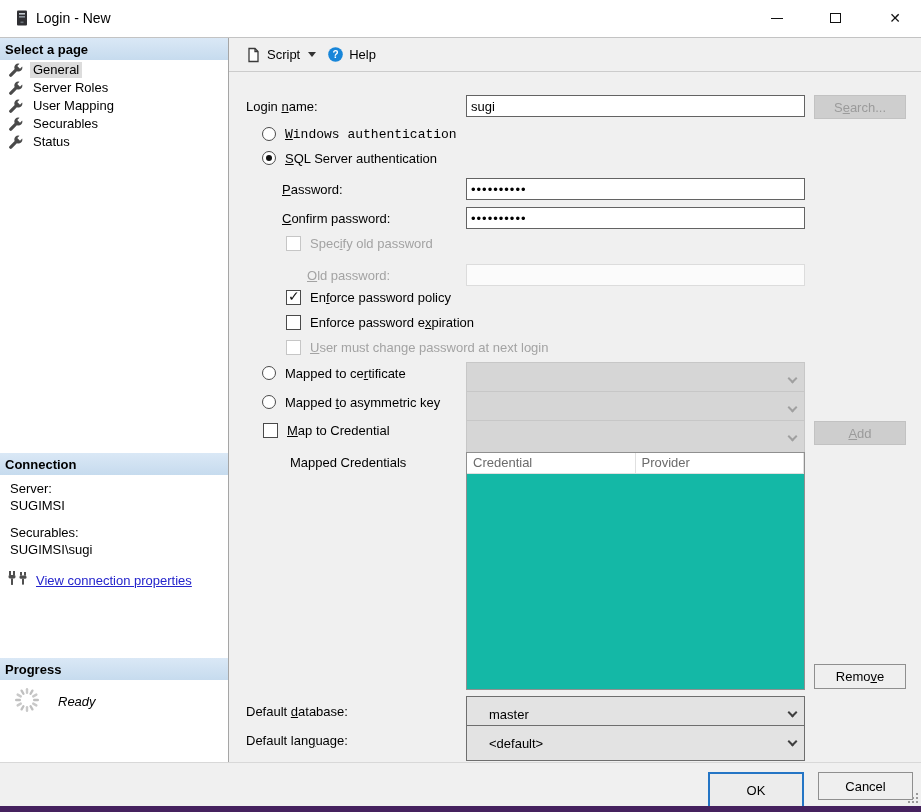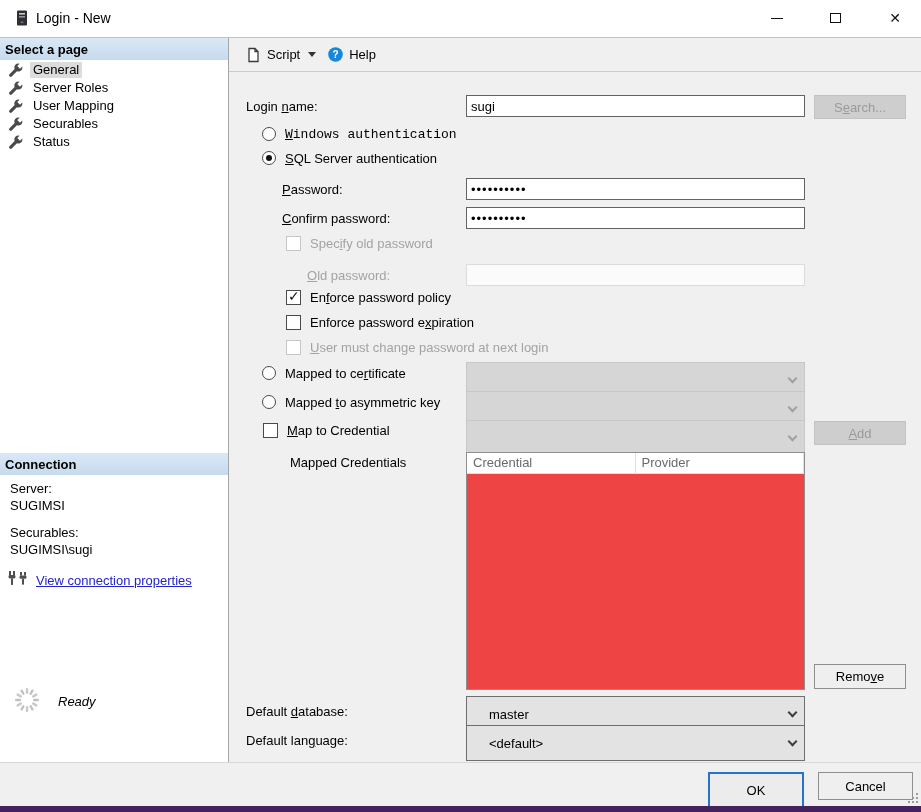--- a/index.html
+++ b/index.html
@@ -61,21 +61,21 @@
   .checkbox.dis { border-color:#c6c6c6; }
   .dd { position:absolute; height:36px; display:flex; align-items:center;
     justify-content:space-between; padding:0 8px 0 22px; }
   .dd.dis { background:#d6d6d6; border:1px solid #c7c7c7; }
   .dd.en { background:#e3e3e3; border:1px solid #6e6e6e; }
   .chev { width:7px; height:7px; border-right:2px solid #3f3f3f;
     border-bottom:2px solid #3f3f3f; transform:rotate(45deg); margin-top:-4px; flex:none; }
   .dd.dis .chev { border-color:#a0a0a0; }
   
   .credtable { position:absolute; left:466px; top:452px; width:339px; height:238px;
-    background:#ef4444; border:1px solid #8f8f8f; }
+    background:#14b8a6; border:1px solid #8f8f8f; }
   .credhead { display:flex; height:21px; background:#ffffff; border-bottom:1px solid #e0e0e0; }
   .credhead .hc { width:169px; padding:2px 0 0 6px; color:#6b6b6b; border-right:1px solid #e0e0e0; }
   .credbody { height:215px; }
   
   .footer { position:absolute; left:0; top:762px; width:921px; height:44px;
     background:#f0f0f0; border-top:1px solid #d8d8d8; }
   .purplebar { position:absolute; left:0; top:806px; width:921px; height:6px;
     background:#45215e; }
   .grip { position:absolute; left:908px; top:793px; width:10px; height:10px; }
   .grip i { position:absolute; width:2px; height:2px; background:#9a9a9a; }
@@ -154,20 +154,21 @@
       <rect x="0.5" y="5" width="7" height="3.4" rx="1.4"></rect>
         <rect x="3" y="8.4" width="2" height="6.5"></rect>
       <rect x="12" y="2" width="2" height="3.6"></rect>
         <rect x="16" y="2" width="2" height="3.6"></rect>
       <rect x="11.5" y="5.6" width="7" height="3.2" rx="1.4"></rect>
         <rect x="14" y="8.8" width="2" height="5.8"></rect>
     </svg>
   </span>
   <span class="sidetext link" style="left:36px; top:573px;">View connection properties</span>
 
+  <div class="sideheader" style="top:658px;">Progress</div>
   <span class="sidetext" style="left:13px; top:686px;">
     <svg width="28" height="28" viewBox="0 0 28 28">
       <g fill="#c9c9c9">
         <rect x="12.8" y="2" width="2.4" height="6" rx="1.2" transform="rotate(0 14 14)"></rect>
         <rect x="12.8" y="2" width="2.4" height="6" rx="1.2" transform="rotate(30 14 14)" fill="#c0c0c0"></rect>
         <rect x="12.8" y="2" width="2.4" height="6" rx="1.2" transform="rotate(60 14 14)"></rect>
         <rect x="12.8" y="2" width="2.4" height="6" rx="1.2" transform="rotate(90 14 14)" fill="#c0c0c0"></rect>
         <rect x="12.8" y="2" width="2.4" height="6" rx="1.2" transform="rotate(120 14 14)"></rect>
         <rect x="12.8" y="2" width="2.4" height="6" rx="1.2" transform="rotate(150 14 14)" fill="#c0c0c0"></rect>
         <rect x="12.8" y="2" width="2.4" height="6" rx="1.2" transform="rotate(180 14 14)"></rect>

